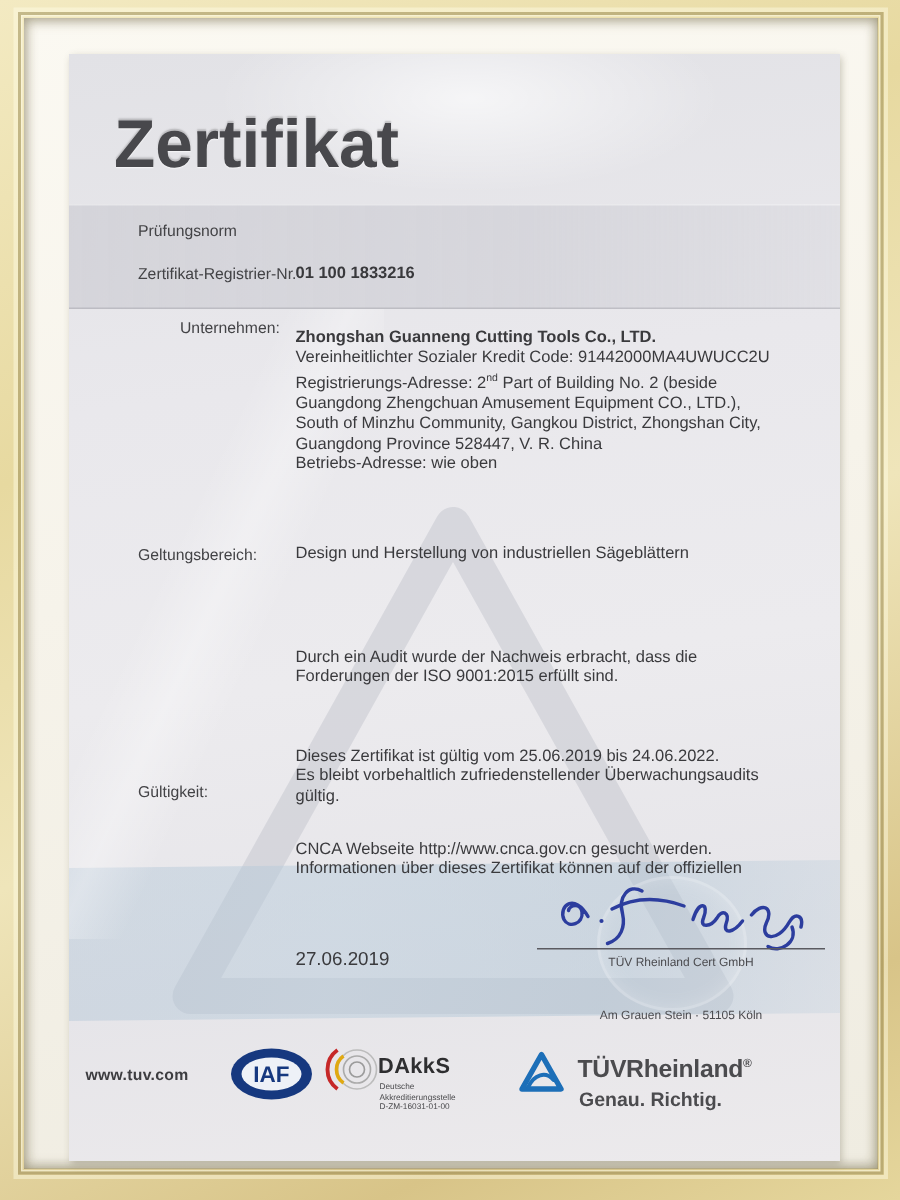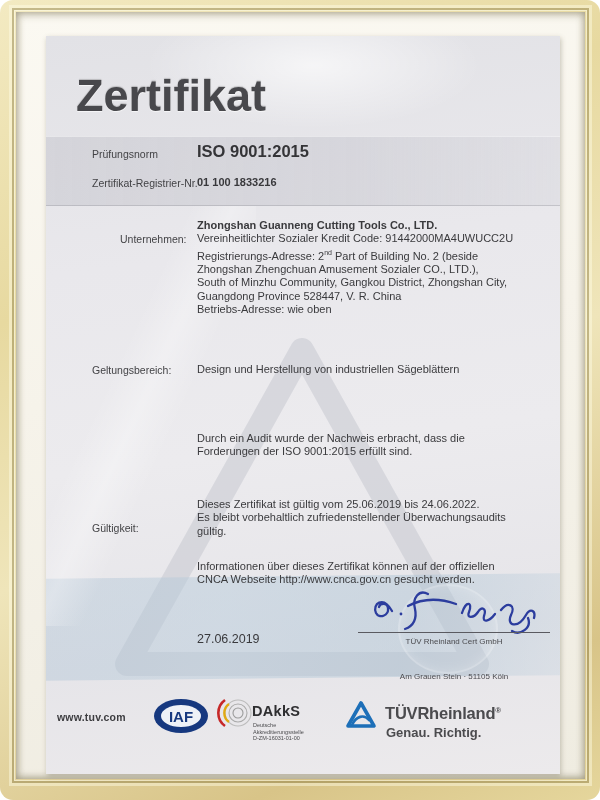--- a/index.html
+++ b/index.html
@@ -1,18 +1,18 @@
 <!DOCTYPE html>
 <html><head>
 <meta charset="utf-8">
 <style>
   html,body{margin:0;padding:0;width:600px;height:800px;overflow:hidden;
     font-family:"Liberation Sans","DejaVu Sans",sans-serif;}
   .photo{position:relative;width:600px;height:800px;
-    background:linear-gradient(155deg,#f3eac2 0%,#e7d9a0 30%,#efe5ba 55%,#d8c488 85%,#e5d69c 100%);border-radius:13px;}
+    background:linear-gradient(155deg,#f3eac2 0%,#e7d9a0 30%,#efe5ba 55%,#d8c488 85%,#e5d69c 100%);}
   .frame-lip{position:absolute;left:12px;top:8px;right:11px;bottom:17px;
     border:2px solid rgba(128,112,58,.40);
     box-shadow:0 0 0 3px rgba(255,252,230,.45), inset 0 0 0 1px rgba(255,255,240,.5);}
   .mat{position:absolute;left:16px;top:12px;right:15px;bottom:21px;
     background:linear-gradient(168deg,#fbf9f2 0%,#f6f3ea 45%,#efece1 100%);
     box-shadow:inset 0 3px 8px rgba(95,84,44,.28), inset 3px 0 7px rgba(95,84,44,.18),
                inset -3px 0 7px rgba(95,84,44,.14), inset 0 -3px 7px rgba(95,84,44,.20);}
   .paper{position:absolute;left:46px;top:36px;width:514px;height:738px;
     background:
       radial-gradient(240px 90px at 52% 4%, rgba(255,255,255,.65), rgba(255,255,255,0) 70%),
@@ -62,30 +62,29 @@
     </svg>
 
     <div class="abs bluewash"></div>
     <div class="abs stamp"></div>
     <div class="abs sheen"></div>
 
     <div class="abs title" style="left:30px;top:34px;">Zertifikat</div>
 
     <div class="abs band"></div>
     <div class="abs lbl" style="left:46px;top:112px;">Prüfungsnorm</div>
-    <div class="abs iso-val" style="left:151px;top:106px;">ISO 9001:2015</div>
     <div class="abs lbl" style="left:46px;top:141px;">Zertifikat-Registrier-Nr.</div>
     <div class="abs val bold" style="left:151px;top:140px;">01 100 1833216</div>
 
-    <div class="abs lbl" style="left:46px;top:197px;padding-left:28px;">Unternehmen:</div>
+    <div class="abs lbl" style="left:46px;top:177px;padding-left:28px;">Unternehmen:</div>
     <div class="abs blk" style="left:151px;top:183px;">
       <div class="bold">Zhongshan Guanneng Cutting Tools Co., LTD.</div>
       <div>Vereinheitlichter Sozialer Kredit Code: 91442000MA4UWUCC2U</div>
       <div><span>Registrierungs-Adresse: 2</span><sup>nd</sup><span> Part of Building No. 2 (beside</span></div>
-      <div>Zhongshan Zhengchuan Amusement Sozialer CO., LTD.),</div>
+      <div>Guangdong Zhengchuan Amusement Equipment CO., LTD.),</div>
       <div>South of Minzhu Community, Gangkou District, Zhongshan City,</div>
       <div>Guangdong Province 528447, V. R. China</div>
       <div>Betriebs-Adresse: wie oben</div>
     </div>
 
     <div class="abs lbl" style="left:46px;top:328px;">Geltungsbereich:</div>
     <div class="abs blk" style="left:151px;top:327px;">Design und Herstellung von industriellen Sägeblättern</div>
 
     <div class="abs blk" style="left:151px;top:396px;">
       <div>Durch ein Audit wurde der Nachweis erbracht, dass die</div>
@@ -93,22 +92,22 @@
     </div>
 
     <div class="abs lbl" style="left:46px;top:463px;margin-top:23px;">Gültigkeit:</div>
     <div class="abs blk" style="left:151px;top:462px;">
       <div>Dieses Zertifikat ist gültig vom 25.06.2019 bis 24.06.2022.</div>
       <div>Es bleibt vorbehaltlich zufriedenstellender Überwachungsaudits</div>
       <div>gültig.</div>
     </div>
 
     <div class="abs blk" style="left:151px;top:524px;">
+      <div>CNCA Webseite http://www.cnca.gov.cn gesucht werden.</div>
       <div>Informationen über dieses Zertifikat können auf der offiziellen</div>
-      <div>CNCA Webseite http://www.cnca.gov.cn gesucht werden.</div>
     </div>
 
     <div class="abs date" style="left:151px;top:577px;margin-top:19px;">27.06.2019</div>
 
     <svg class="abs" style="left:322px;top:548px;width:186px;height:50px;" viewBox="0 0 186 50">
       <g fill="none" stroke="#2c3d9e" stroke-width="2.3" stroke-linecap="round">
         <path d="M24,27 C15,11 4,20 8,29 C11,35 21,32 20,24 C19,18 12,19 11,23"></path>
         <circle cx="33" cy="30" r="1.4" fill="#2c3d9e" stroke="none"></circle>
         <path d="M60,10 C51,5 44,14 47,25 C49,34 46,42 37,45"></path>
         <path d="M40,22 C57,13 74,15 88,20"></path>

